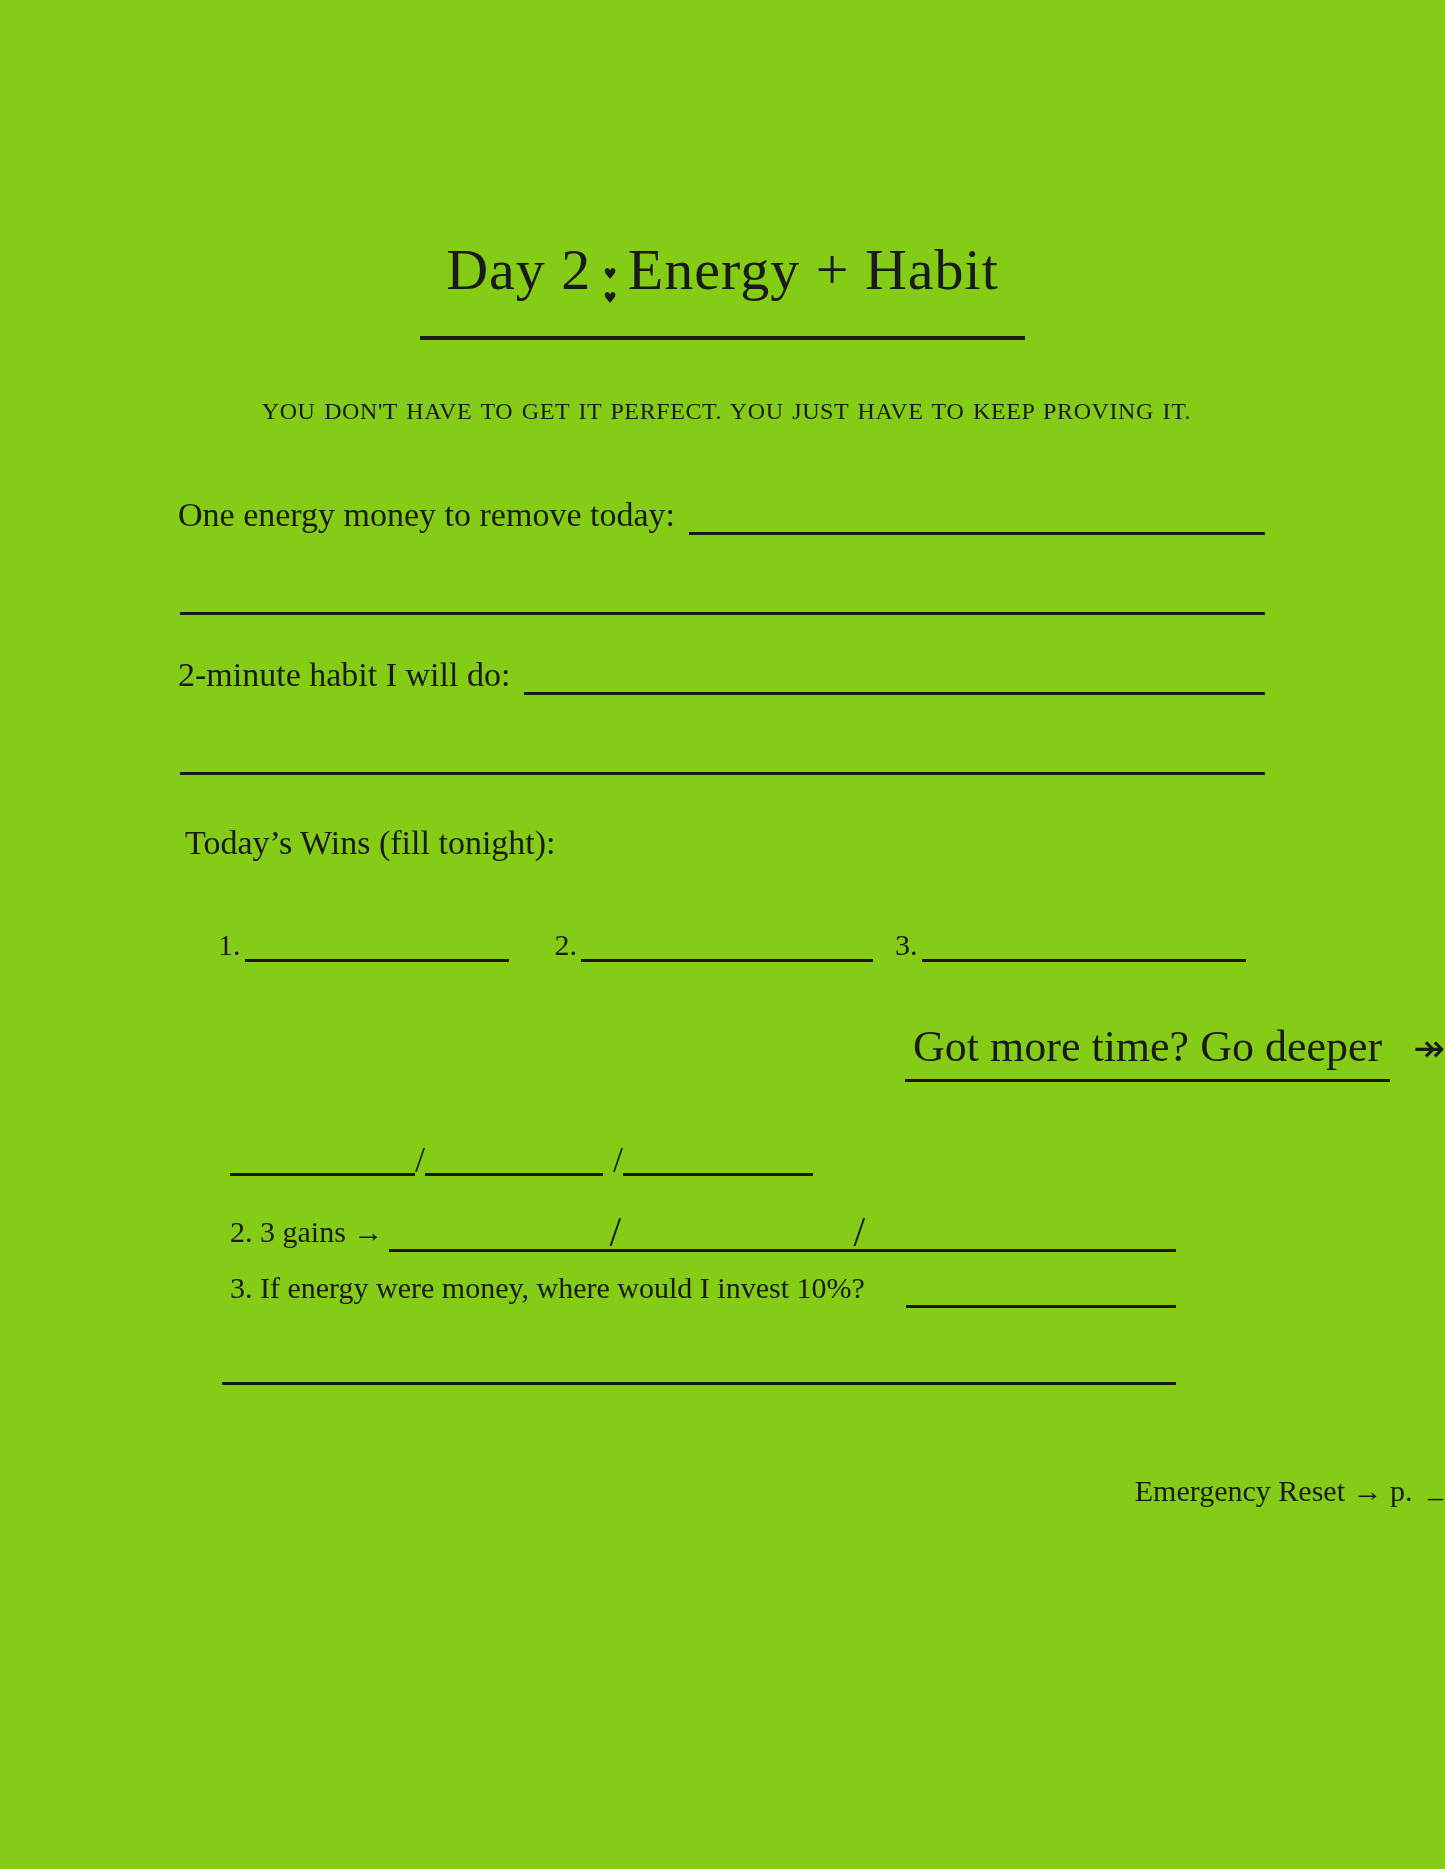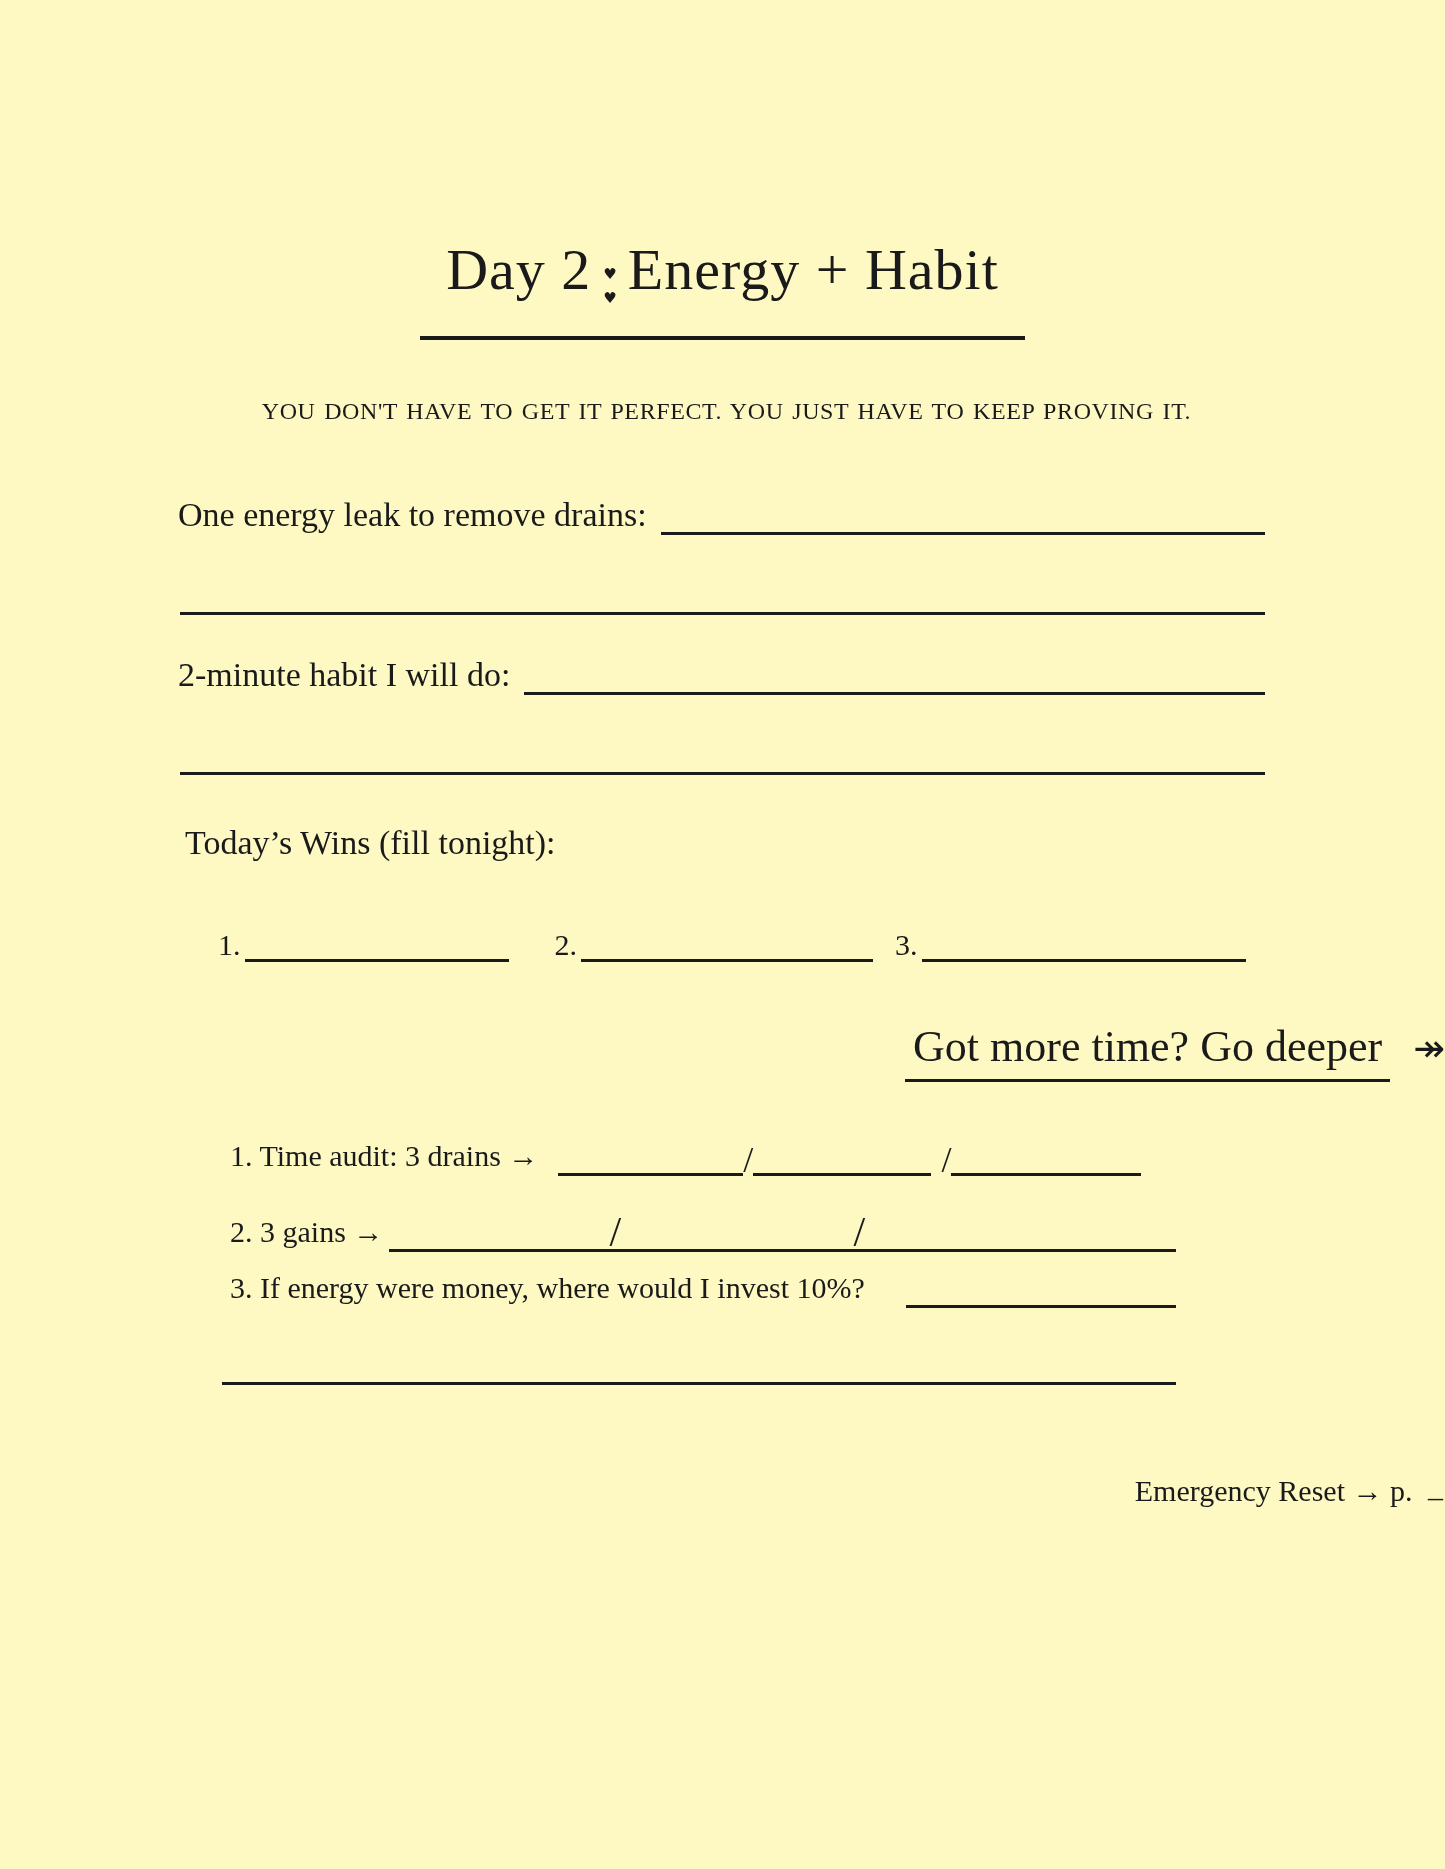--- a/index.html
+++ b/index.html
@@ -4,21 +4,21 @@
 <style>
   html, body {
     margin: 0;
     padding: 0;
     background: #fdfdfc;
   }
   .page {
     position: relative;
     width: 1445px;
     height: 1869px;
-    background: #fef9c3;
+    background: #84cc16;
     color: #1a1a1a;
     font-family: "Liberation Serif", "DejaVu Serif", "DejaVu Sans", serif;
     overflow: hidden;
   }
 
   
   .title {
     position: absolute;
     top: 238px;
     left: 0;
@@ -207,21 +207,21 @@
   <h1 class="title">
     <span class="title-inner"><span>Day 2</span><span class="hearts">
           <span>♥</span>
           <span>♥</span>
         </span><span>Energy + Habit</span></span>
   </h1>
 
   <p class="subtitle">YOU DON'T HAVE TO GET IT PERFECT. YOU JUST HAVE TO KEEP PROVING IT.</p>
 
   <div class="field-row" style="top:494px; left:178px; right:180px;">
-    <span class="label">One energy leak to remove drains:</span>
+    <span class="label">One energy money to remove today:</span>
     <span class="blank"></span>
   </div>
   <div class="hr" style="top:612px; left:180px; width:1085px;"></div>
 
   <div class="field-row" style="top:654px; left:178px; right:180px;">
     <span class="label">2-minute habit I will do:</span>
     <span class="blank"></span>
   </div>
   <div class="hr" style="top:772px; left:180px; width:1085px;"></div>
 
@@ -235,21 +235,20 @@
     <span class="win-num win-gap-3">3.</span>
     <span class="blank win-line-3"></span>
   </div>
 
   <h2 class="deeper-heading">
     <span class="underlined">Got more time? Go deeper</span>
     <span class="arrow">↠</span>
   </h2>
 
   <div class="deep-row deep-row-1">
-    <span class="label">1. Time audit: 3 drains →</span>
     <span class="blank d1-blank-1"></span>
     <span class="slash">/</span>
     <span class="blank d1-blank-2"></span>
     <span class="slash d1-slash-2">/</span>
     <span class="blank d1-blank-3"></span>
   </div>
 
   <div class="deep-row deep-row-2">
     <span class="label">2. 3 gains →</span>
     <span class="blank">

